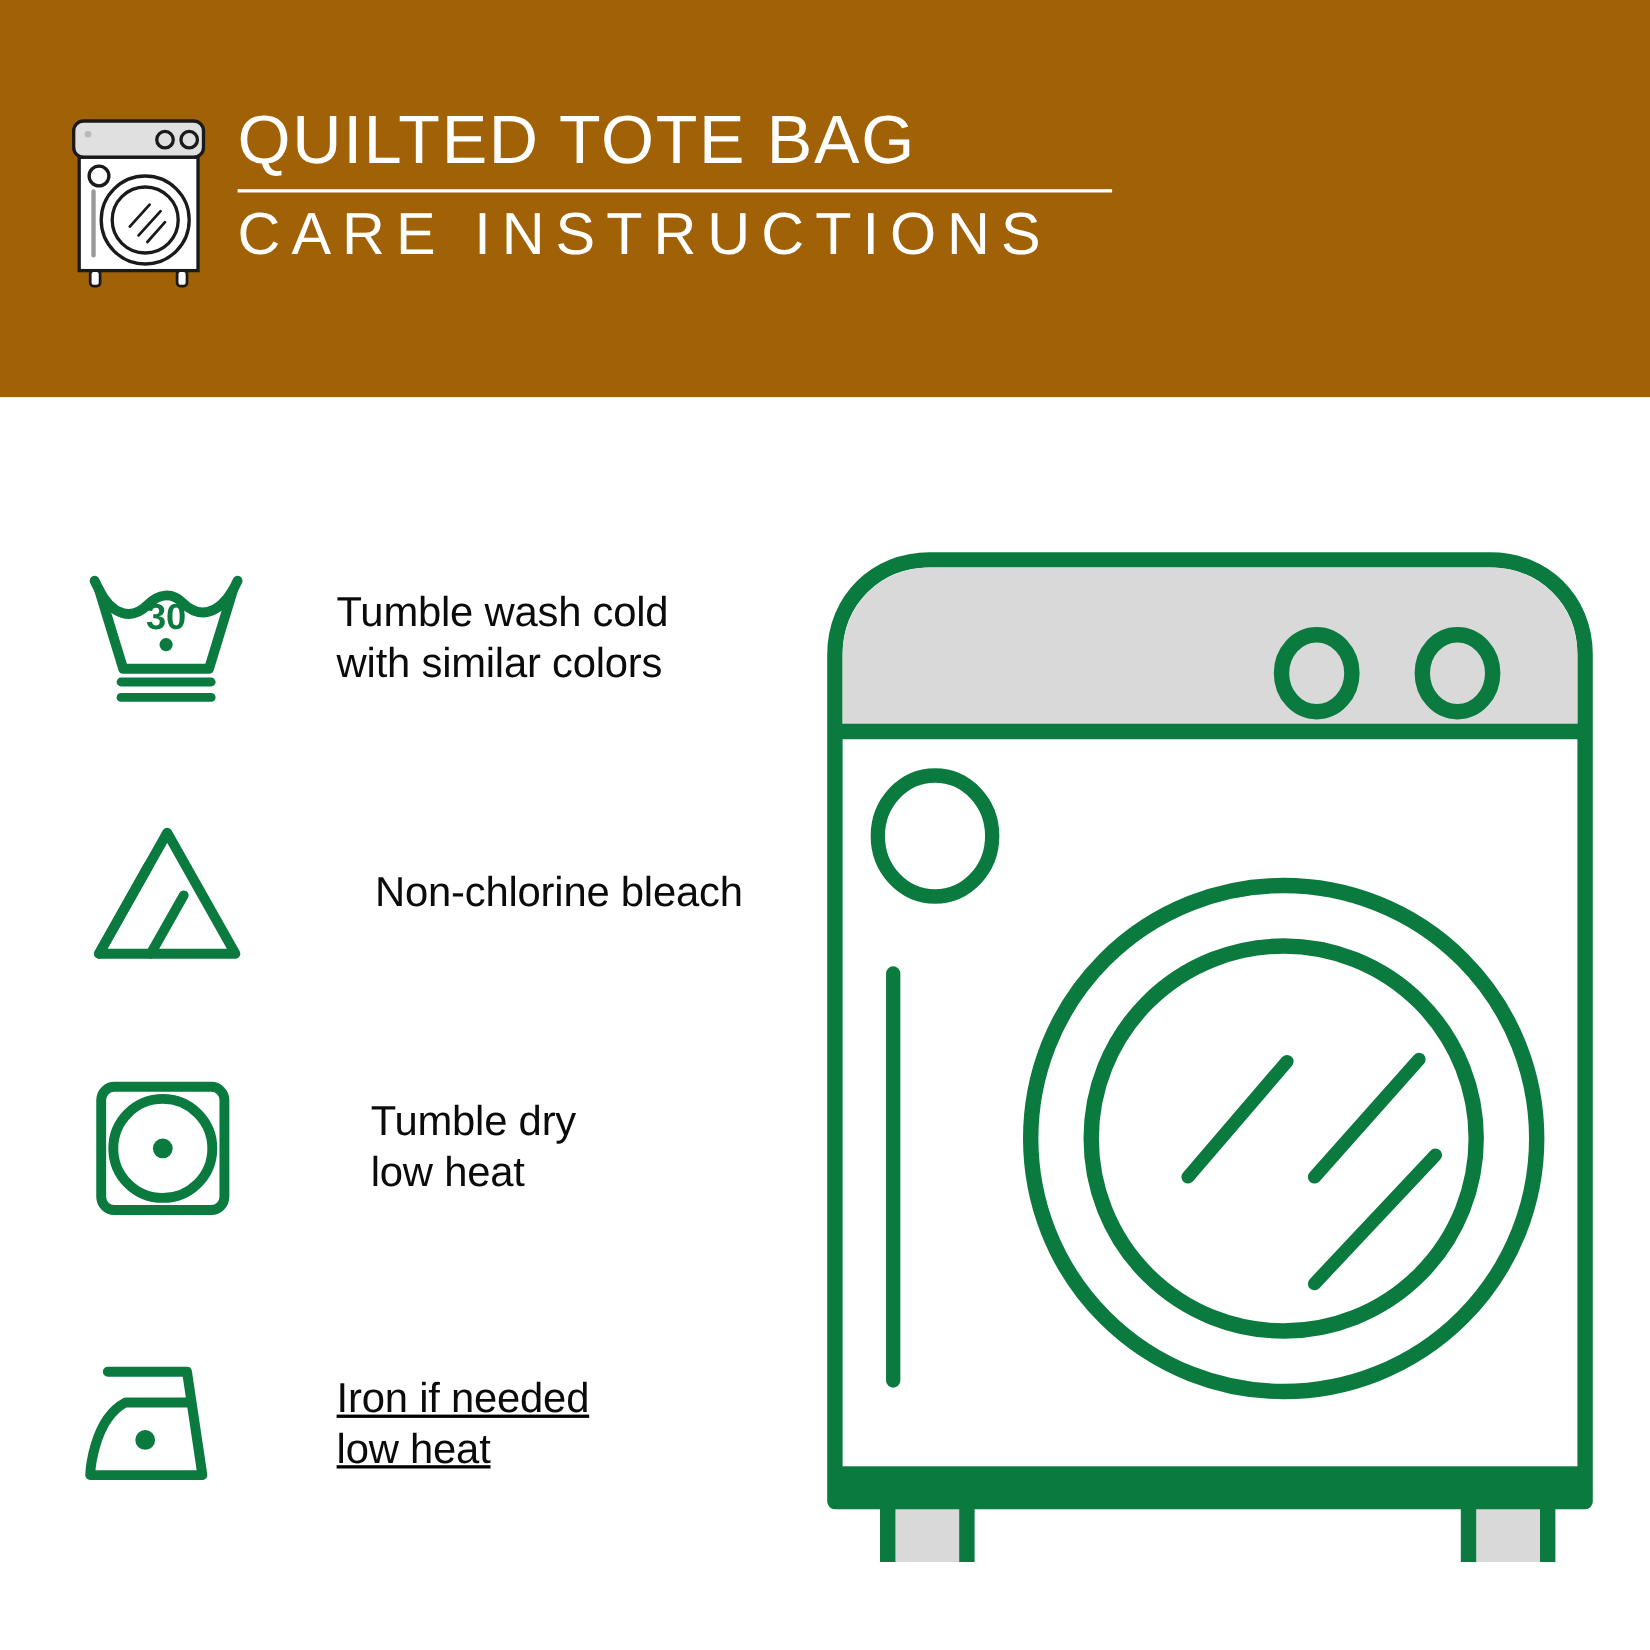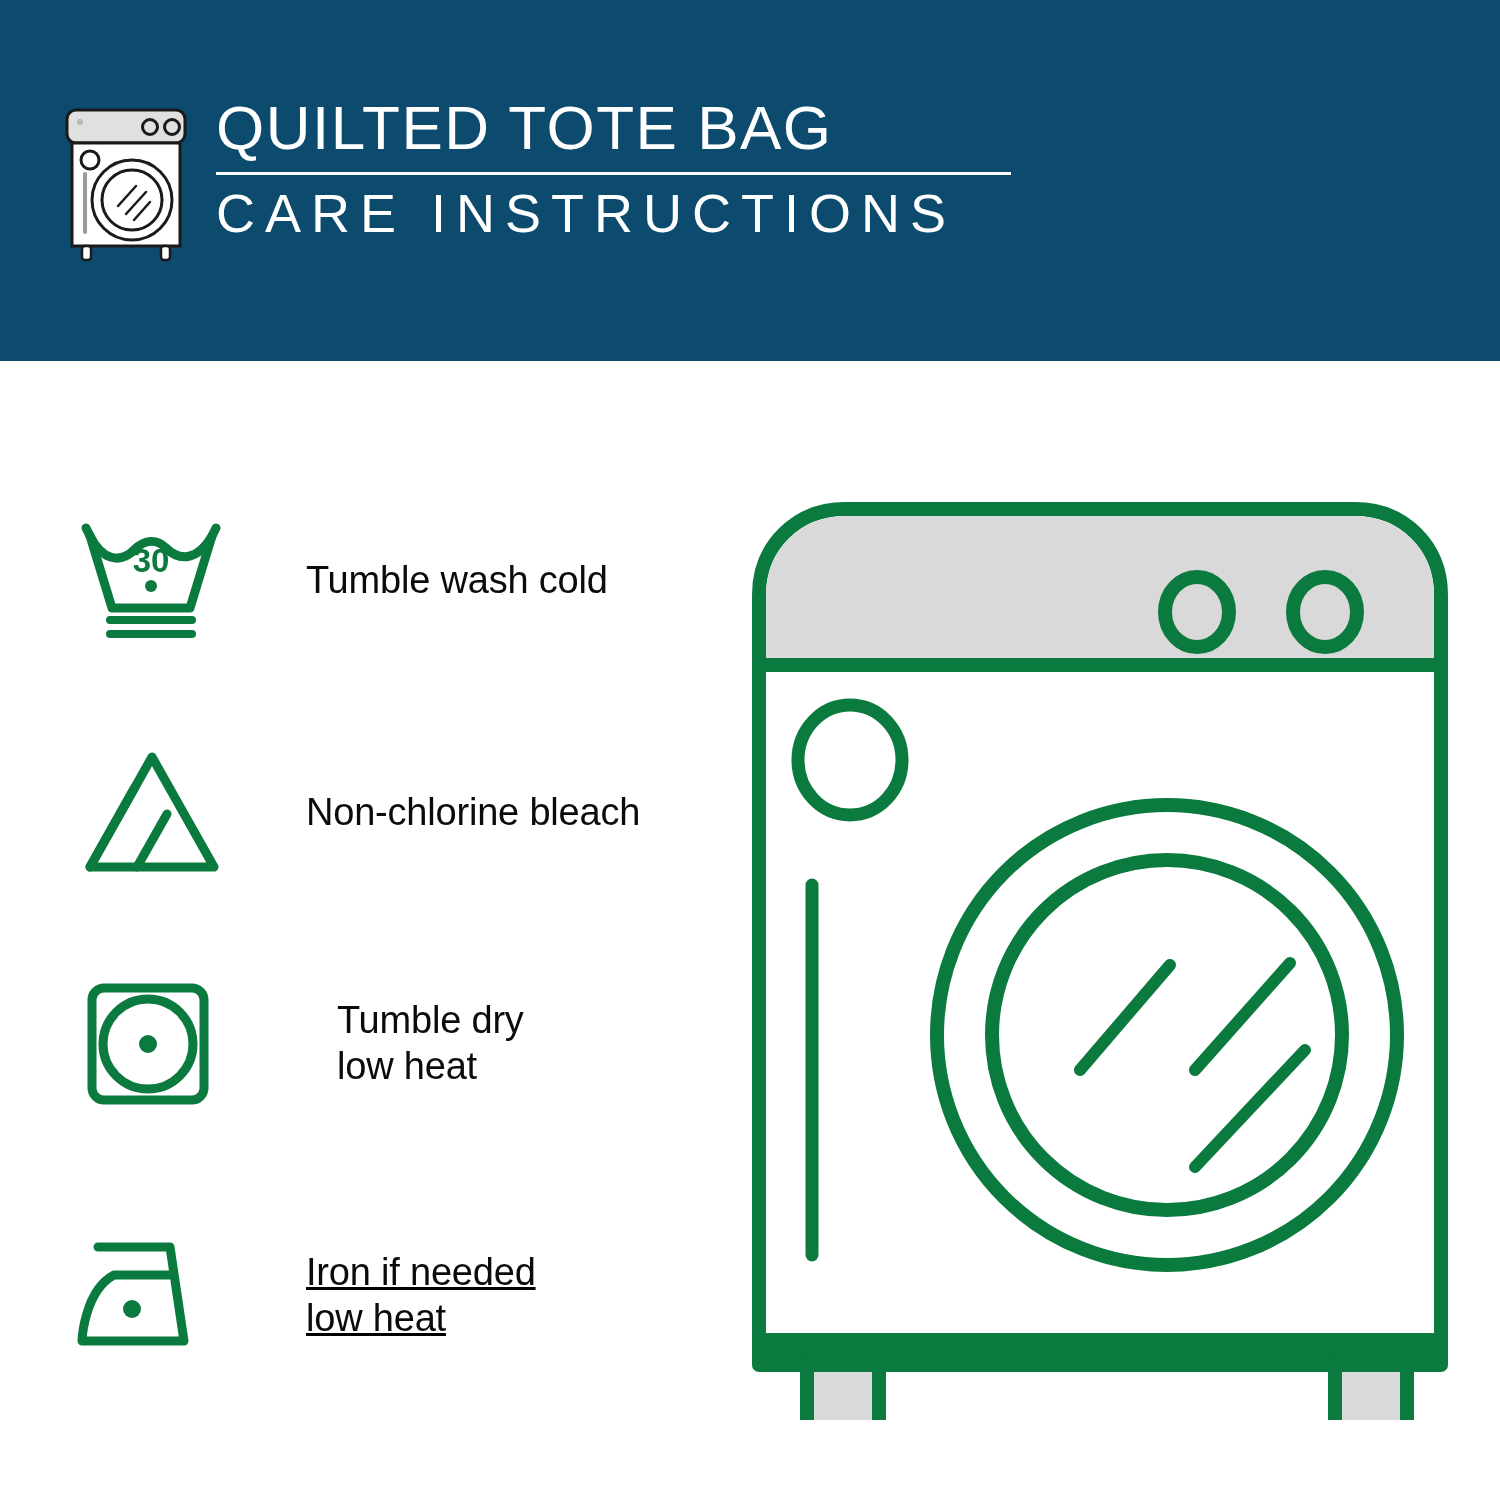--- a/index.html
+++ b/index.html
@@ -8,21 +8,21 @@
     background:#ffffff;
     font-family:"Liberation Sans", sans-serif;
     overflow:hidden;
   }
   .page { position:relative; width:1500px; height:1500px; background:#ffffff; }
 
   
   .header {
     position:absolute; left:0; top:0;
     width:1500px; height:361px;
-    background:#0c4a6e;
+    background:#a16207;
   }
   .header-logo {
     position:absolute; left:62px; top:108px;
     width:135px; height:155px;
   }
   .header-text {
     position:absolute; left:216px; top:96px;
     width:810px;
   }
   .title-main {
@@ -55,21 +55,21 @@
     width:740px; height:1002px;
   }
   .care-row {
     position:absolute;
     left:72px;
     width:640px;
     display:flex;
     align-items:center;
   }
   .care-row-0 { top:155px; }
-  .care-row-1 { top:382px; }
+  .care-row-1 { top:382px;gap:35px; }
   .care-row-2 { top:613px;gap:31px; }
   .care-row-3 { top:870px;text-decoration:underline; }
 
   .care-symbol {
     width:170px;
     flex:0 0 170px;
     display:flex;
     align-items:center;
     justify-content:flex-start;
   }
@@ -141,20 +141,21 @@
             <path d="M18 20 L40 92 L118 92 L140 20"></path>
           </g>
           <text x="79" y="56" text-anchor="middle" font-family="'Liberation Sans', sans-serif" font-size="33" font-weight="bold" fill="#0b7a3e">30</text>
           <circle cx="79" cy="70" r="6" fill="#0b7a3e"></circle>
           <rect x="34" y="100" width="90" height="8" rx="4" fill="#0b7a3e"></rect>
           <rect x="34" y="114" width="90" height="8" rx="4" fill="#0b7a3e"></rect>
         </svg>
       </div>
       <div class="care-text">
         <span class="ln">Tumble wash cold</span>
+        <span class="ln">with similar colors</span>
       </div>
     </div>
 
     <div class="care-row care-row-1">
       <div class="care-symbol">
         <svg viewBox="0 0 160 140" width="160" height="140" xmlns="http://www.w3.org/2000/svg">
           <g fill="none" stroke="#0b7a3e" stroke-width="9" stroke-linecap="round" stroke-linejoin="round">
             <path d="M80 14 L142 124 L18 124 Z"></path>
             <line x1="63" y1="44" x2="18" y2="124"></line>
             <line x1="95" y1="71" x2="65" y2="124"></line>

